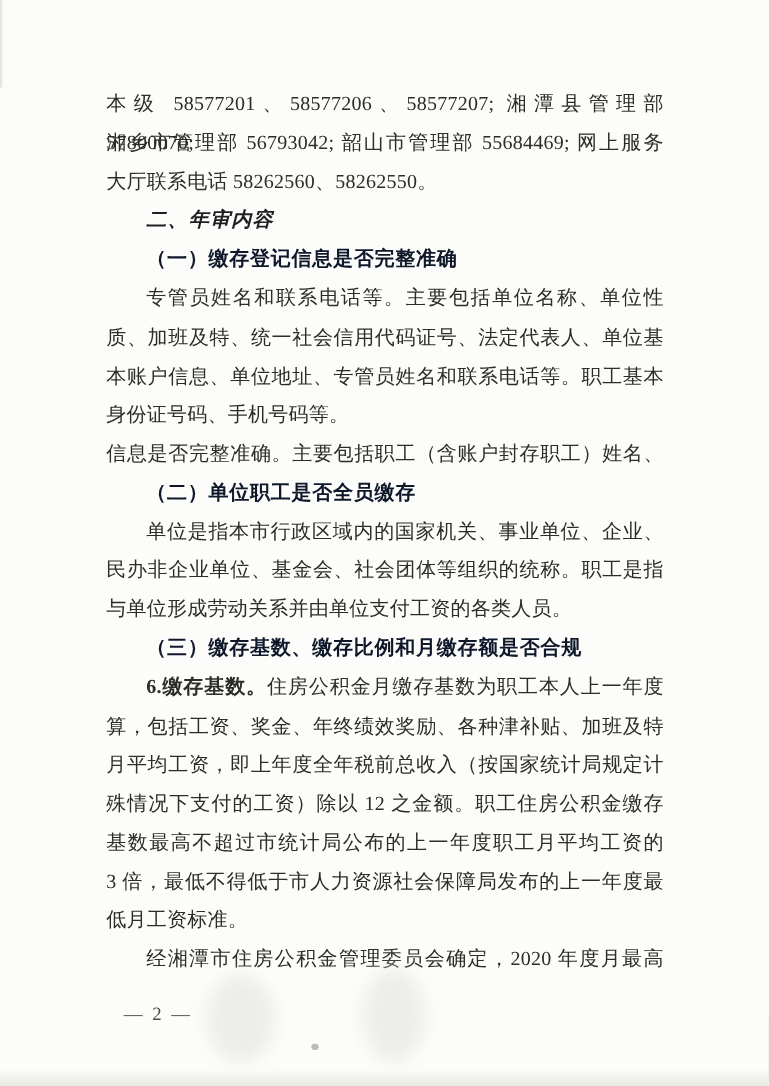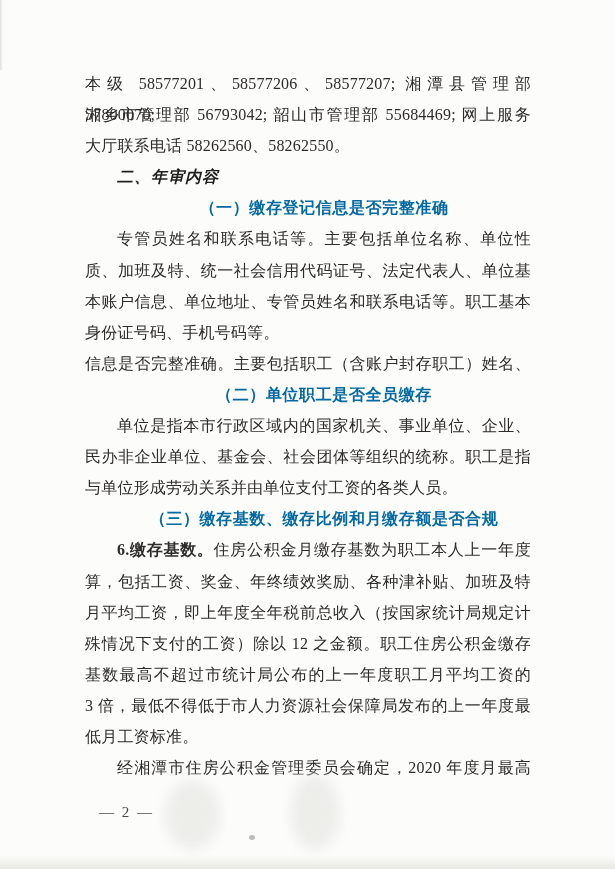--- a/index.html
+++ b/index.html
@@ -31,23 +31,22 @@
   .indent { text-indent:2em; }
   .h1 {
     font-family:"Liberation Sans", sans-serif;
     font-weight:bold;
     color:#1f1f1f;
     letter-spacing:1px;
     font-style:italic;
   }
   .h2 {
     font-weight:bold;
-    color:#0369a1;
+    color:#0f172a;
     letter-spacing:0.6px;
-    text-align:center;
   }
   .bold { font-weight:bold; }
   .footer-page-num {
     position:absolute;
     left:99px; top:804px;
     font-size:15px;
     color:#4a4a48;
     letter-spacing:2px;
     font-family:"Liberation Serif", serif;
   }

